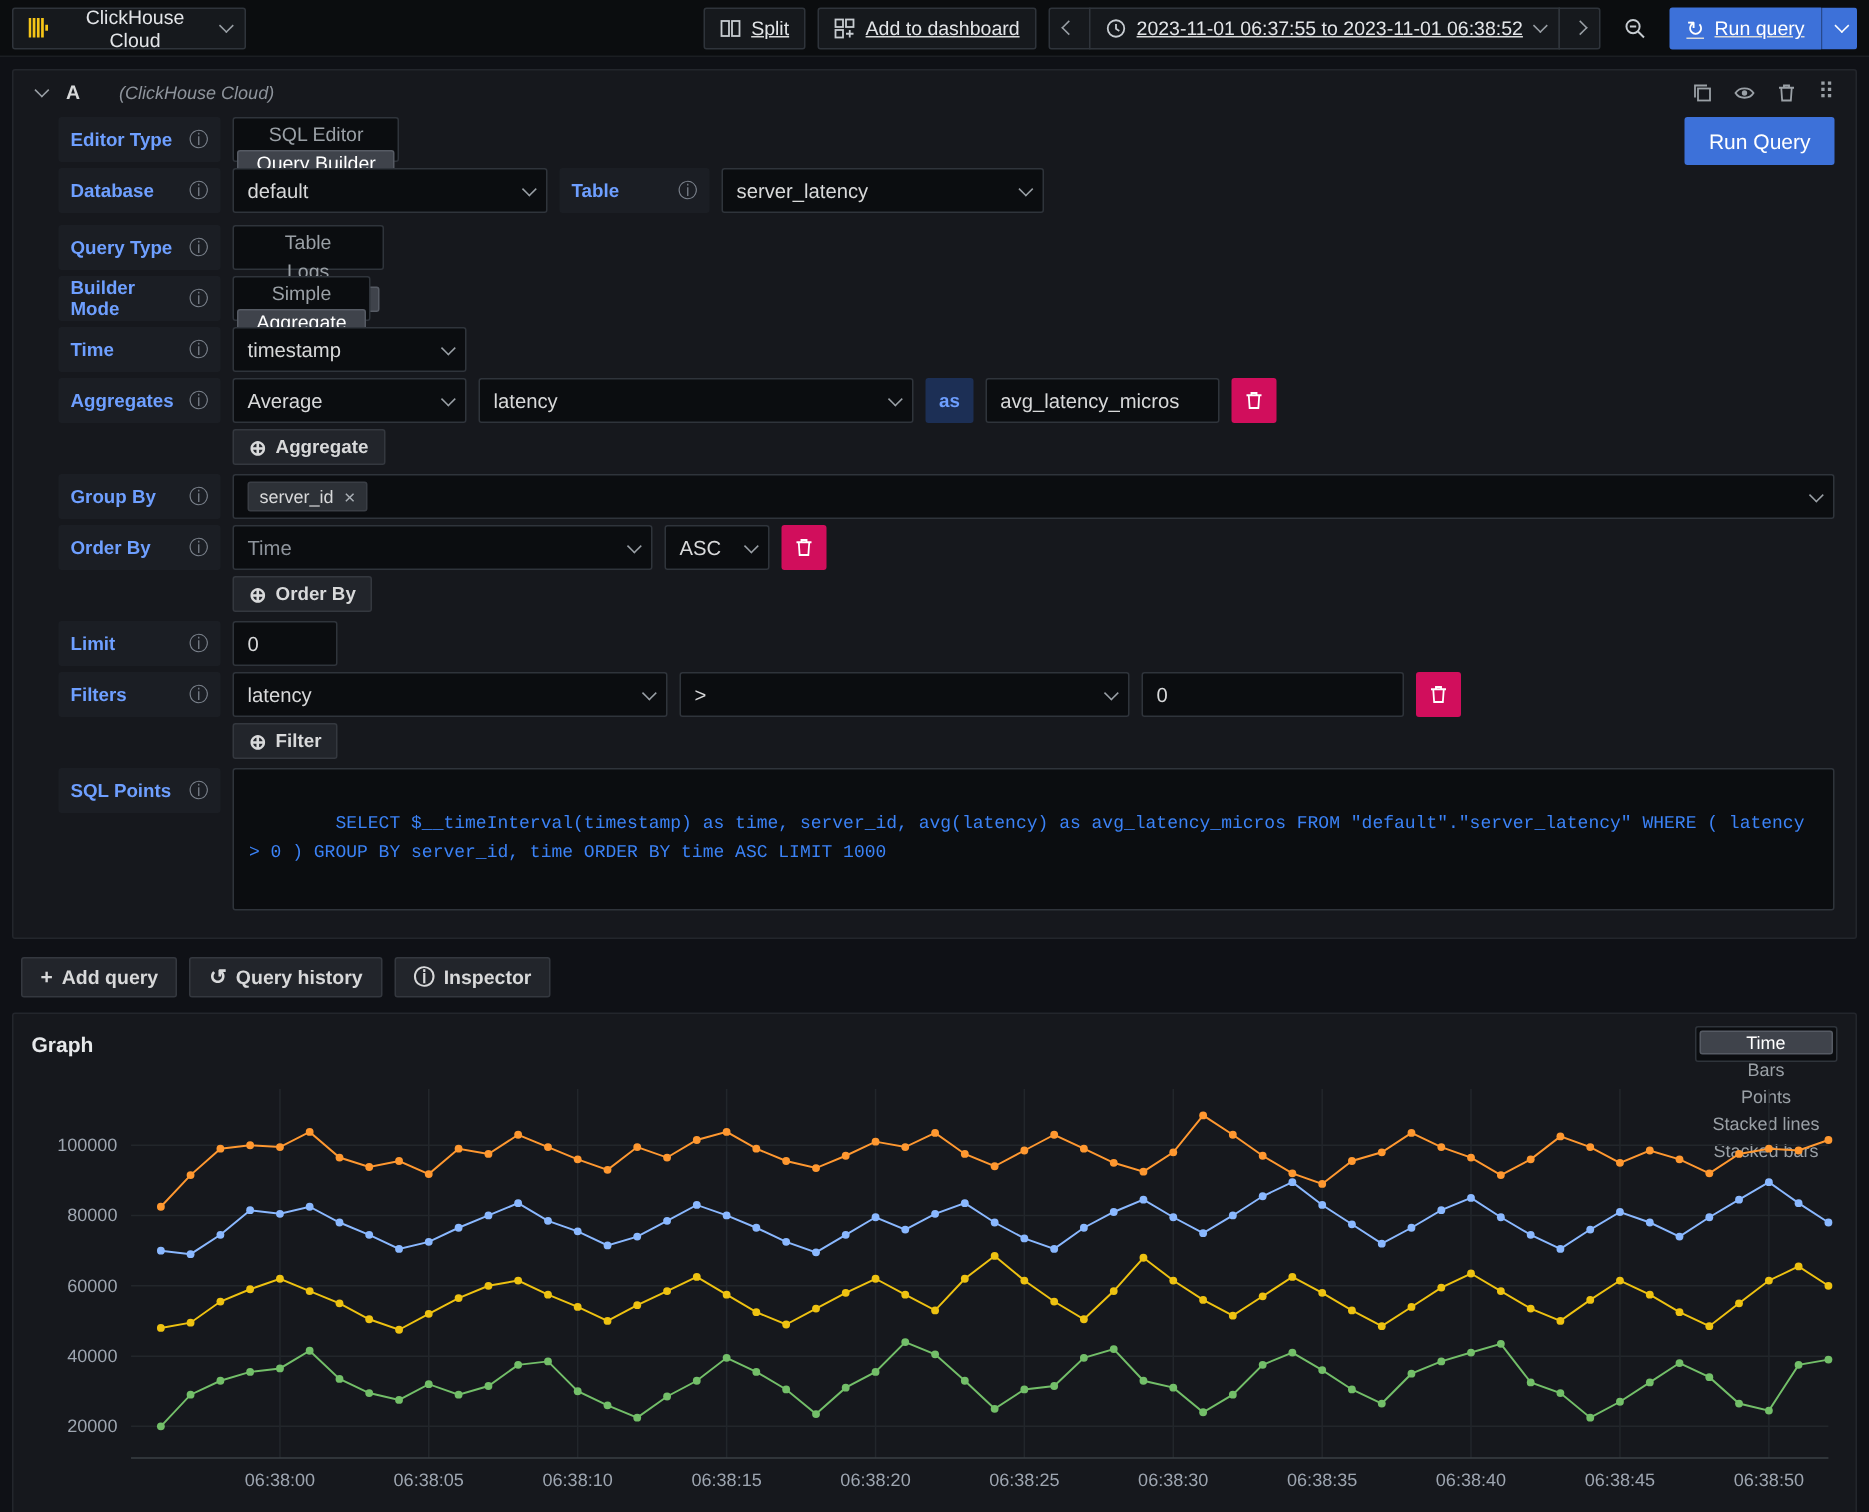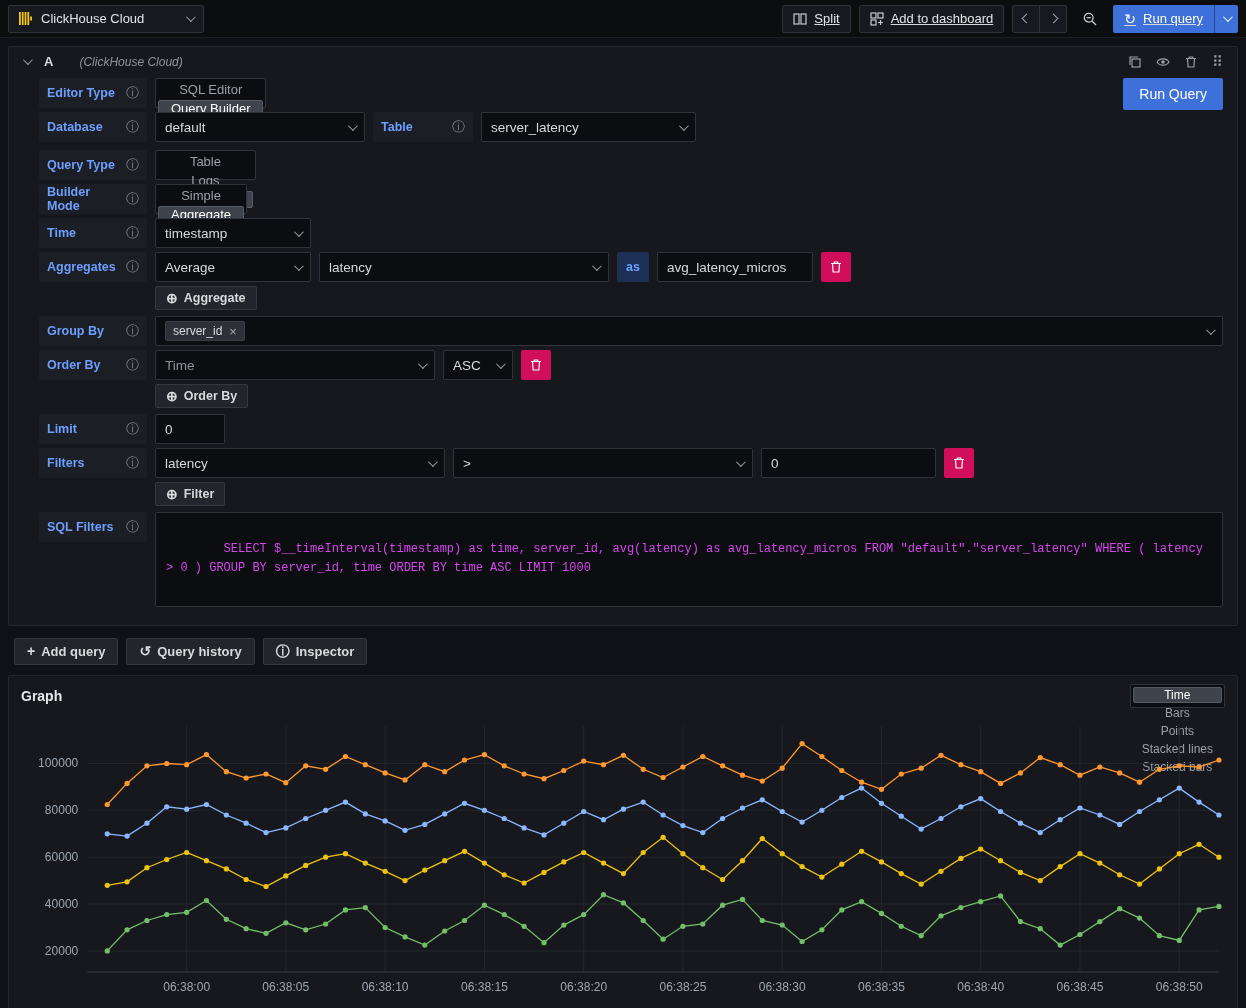--- a/index.html
+++ b/index.html
@@ -5,21 +5,21 @@
   * { box-sizing: border-box; }
   html,body { margin:0; padding:0; width:1246px; height:1008px; overflow:hidden;
     background:#0f1116; font-family:"Liberation Sans", sans-serif; color:#d8d9da; }
 
   
   .topbar { height:38px; background:#0b0d0f; border-bottom:1px solid #1b1e22;
     display:flex; align-items:center; padding:0 8px; gap:8px; }
   .tb-btn { height:28px; background:#16191d; border:1px solid #2f343b; border-radius:2px;
     color:#e3e5e8; font-size:13px; display:inline-flex; align-items:center; gap:7px;
     padding:0 10px; cursor:pointer; font-family:inherit; font-weight:500; }
-  .ds-picker { width:196px; }
+  .ds-picker { width:156px; }
   .ds-picker .chev { margin-left:auto; }
   .topbar-right { margin-left:auto; display:flex; align-items:center; gap:8px;text-decoration:underline; }
   .btn-group { display:flex; }
   .btn-group .tb-btn { border-radius:0; margin-left:-1px; }
   .btn-group .tb-btn:first-child { border-radius:2px 0 0 2px; margin-left:0; }
   .btn-group .tb-btn:last-child { border-radius:0 2px 2px 0; }
   .icon-only { width:28px; padding:0; justify-content:center; }
   .plain-icon-btn { background:transparent; border:none; height:28px; width:30px;
     display:flex; align-items:center; justify-content:center; cursor:pointer; }
   .run-split { display:flex; }
@@ -94,21 +94,21 @@
   .radio-group.small button { font-size:12px; padding:0 8px; }
 
   .sec-btn { height:24px; background:#22252b; border:1px solid #34383f; border-radius:2px;
     color:#d8d9da; font-size:12.5px; display:inline-flex; align-items:center; gap:6px;
     padding:0 10px; font-weight:600; cursor:pointer; font-family:inherit; }
   .actions-row { display:flex; gap:8px; margin:12px 8px 10px 14px; }
   .actions-row .sec-btn { height:27px; font-size:13px; padding:0 12px; }
 
   .sql-box { flex:1; background:#0b0d10; border:1px solid #2f343b; border-radius:2px;
     padding:8px 10px; font-family:"Liberation Mono","DejaVu Sans Mono",monospace;
-    font-size:12px; line-height:1.6; color:#d946ef; word-break:break-all; white-space:pre-wrap; }
+    font-size:12px; line-height:1.6; color:#3b82f6; word-break:break-all; white-space:pre-wrap; }
 
   
   .g-header { display:flex; align-items:center; padding:8px 12px 2px 12px; }
   .g-title { font-size:14px; font-weight:600; color:#e6e8ea; }
   .g-header .radio-group { margin-left:auto; }
   .g-chart { padding:2px 8px 0 8px; }
   #chart-svg { display:block; width:100%; height:292px; }
   #chart-svg text { fill:#9da5b0; font-size:12px; font-family:"Liberation Sans",sans-serif; }
   .legend { padding:4px 14px 10px 14px; display:flex; gap:20px; font-size:12.5px; color:#d0d4d8; }
   .legend-item { display:flex; align-items:center; cursor:pointer; }
@@ -147,20 +147,28 @@
         <rect x="8" y="1" width="5" height="5" fill="none" stroke="#c7ccd1" stroke-width="1.2"></rect>
         <rect x="1" y="8" width="5" height="5" fill="none" stroke="#c7ccd1" stroke-width="1.2"></rect>
         <path d="M10.5 8v5M8 10.5h5" stroke="#c7ccd1" stroke-width="1.2"></path>
       </svg>
       <span>Add to dashboard</span>
     </button>
 
     <div class="btn-group">
       <button class="tb-btn icon-only">
         <span class="chev left"></span>
+      </button>
+      <button class="tb-btn">
+        <svg class="ic14" viewBox="0 0 14 14">
+          <circle cx="7" cy="7" r="5.5" fill="none" stroke="#c7ccd1" stroke-width="1.2"></circle>
+          <path d="M7 4v3.2l2.2 1.4" fill="none" stroke="#c7ccd1" stroke-width="1.2"></path>
+        </svg>
+        <span>2023-11-01 06:37:55 to 2023-11-01 06:38:52</span>
+        <span class="chev down"></span>
       </button>
       <button class="tb-btn icon-only">
         <span class="chev right"></span>
       </button>
     </div>
 
     <button class="plain-icon-btn">
       <svg class="ic14" viewBox="0 0 14 14">
         <circle cx="5.7" cy="5.7" r="4.4" fill="none" stroke="#c7ccd1" stroke-width="1.3"></circle>
         <path d="M9 9l4 4" stroke="#c7ccd1" stroke-width="1.3"></path>
@@ -382,21 +390,21 @@
 
     <div class="form-row sub">
       <button class="sec-btn">
         <span class="glyph">⊕</span>
         <span>Filter</span>
       </button>
     </div>
 
     <div class="form-row top-align">
       <div class="flabel">
-        <span>SQL Filters</span>
+        <span>SQL Points</span>
         <span class="info">ⓘ</span>
       </div>
       <div class="sql-box">
         <span>SELECT $__timeInterval(timestamp) as time, server_id, avg(latency) as avg_latency_micros FROM "default"."server_latency" WHERE ( latency &gt; 0 ) GROUP BY server_id, time ORDER BY time ASC LIMIT 1000</span>
       </div>
     </div>
   </div>
 </div>
 
 <div class="actions-row">

